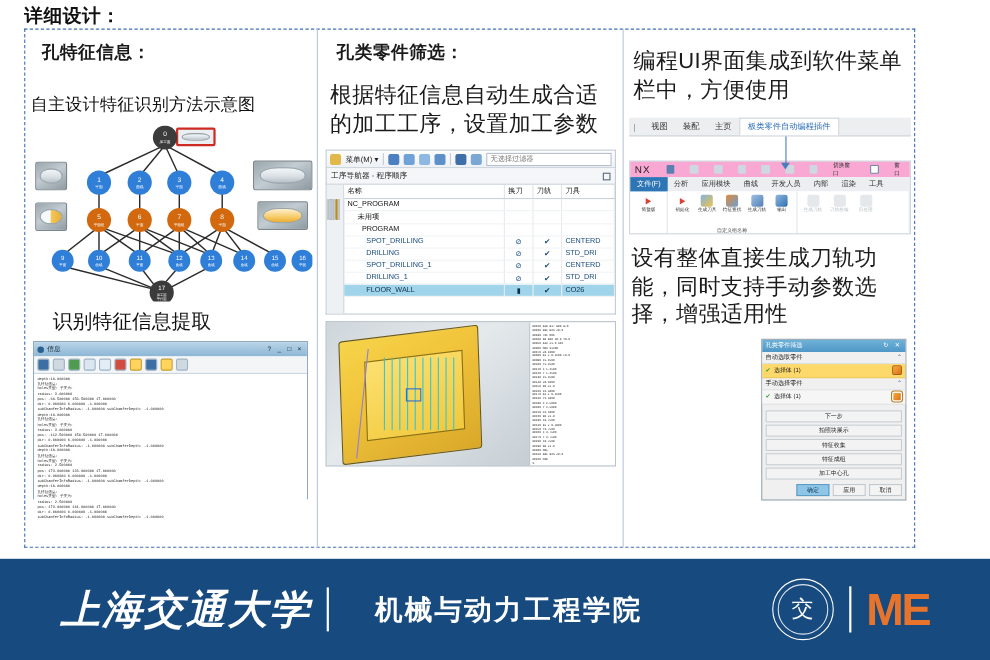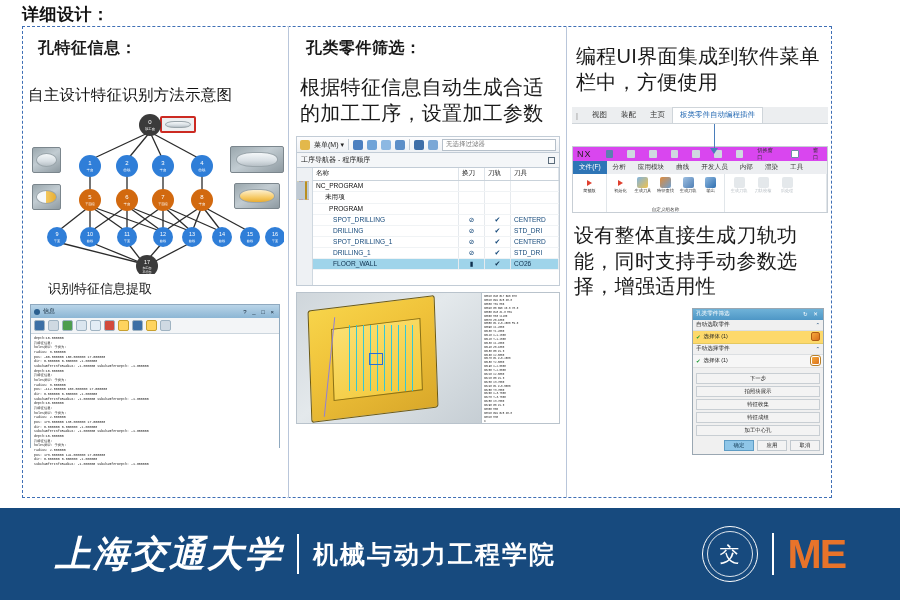--- a/index.html
+++ b/index.html
@@ -169,21 +169,21 @@
   .arrow-head {
     position: absolute; width: 0; height: 0;
     border-left: 4px solid transparent; border-right: 4px solid transparent;
     border-top: 6px solid #4a7ebb;
   }
 
   
   .ribbon { border: 1px solid #c7ced5; background: #fff; }
   .rb-qat {
     display: flex; align-items: center; gap: 14px; height: 14px; padding: 0 4px;
-    font-size: 8px; color: #2b2b2b; background: #d946ef;
+    font-size: 8px; color: #2b2b2b; background: #f9a8d4;
   }
   .rb-qat .nxlogo { font-size: 9px; letter-spacing: 1px; color: #222; font-weight: 500;}
   .qico { width: 8px; height: 8px; background: #cfd8e0; border-radius: 1px; }
   .qico.save { background: #5b7fb0; }
   .rb-tabs {
     display: flex; height: 13px; background: #eceef1; font-size: 6.6px; color: #333;
   }
   .rb-tabs .rt { padding: 2px 6px; }
   .rb-tabs .rt.active { background: #2e75b6; color: #fff; }
   .rb-groups { display: flex; height: 38px; background: #fff; }
@@ -237,21 +237,21 @@
   }
   .banner-inner { display: flex; align-items: center; width: 100%; padding: 0 55px; }
   .univ {
     font-family: "Liberation Serif","DejaVu Serif", serif;
     font-size: 36px; color: #fff; font-weight: bold; font-style: italic;
     letter-spacing: 2px; white-space: nowrap;
   }
   .vbar { width: 2px; height: 40px; background: #fff; margin: 0 14px; }
   .college {
     font-family: Liberation Mono, monospace;
-    font-size: 25px; color: #fff; font-weight: bold; letter-spacing: 2px; white-space: nowrap;
+    font-size: 25px; color: #fff; font-weight: bold; letter-spacing: 2px; white-space: nowrap; margin-left: 28px;
   }
   .right-marks { margin-left: auto; display: flex; align-items: center; gap: 14px; }
   .seal {
     width: 56px; height: 56px; border-radius: 50%;
     border: 1.6px solid #ffffff; position: relative;
     display: flex; align-items: center; justify-content: center;
   }
   .seal:before {
     content: ""; position: absolute; left: 4px; top: 4px; right: 4px; bottom: 4px;
     border-radius: 50%; border: 1px solid rgba(255,255,255,.85);
@@ -424,21 +424,21 @@
 
         <g>
           <circle cx="115" cy="152" r="11" fill="#3b3b3b"></circle>
           <text x="115" y="150" font-size="5.5" fill="#fff" text-anchor="middle">17</text>
           <text x="115" y="155" font-size="3" fill="#fff" text-anchor="middle">加工面</text>
           <text x="115" y="159" font-size="3" fill="#fff" text-anchor="middle">平行面</text>
         </g>
       </svg>
     </div>
 
-    <div style="font-size:13px;color:#111;margin:6px 0 0 26px;">识别特征信息提取</div>
+    <div style="font-size:18px;color:#111;margin:6px 0 0 26px;">识别特征信息提取</div>
 
     <div class="winbox" style="margin:6px 8px 0 8px; height:144px;">
       <div class="win-title">
         <span style="width:6px;height:6px;border-radius:50%;background:#2a5f8f;display:inline-block;"></span>
         <span class="t">信息</span>
         <span class="ctl">? _ □ ×</span>
       </div>
       <div class="win-tools">
         <span class="tbtn b1"></span>
         <span class="tbtn b2"></span>

